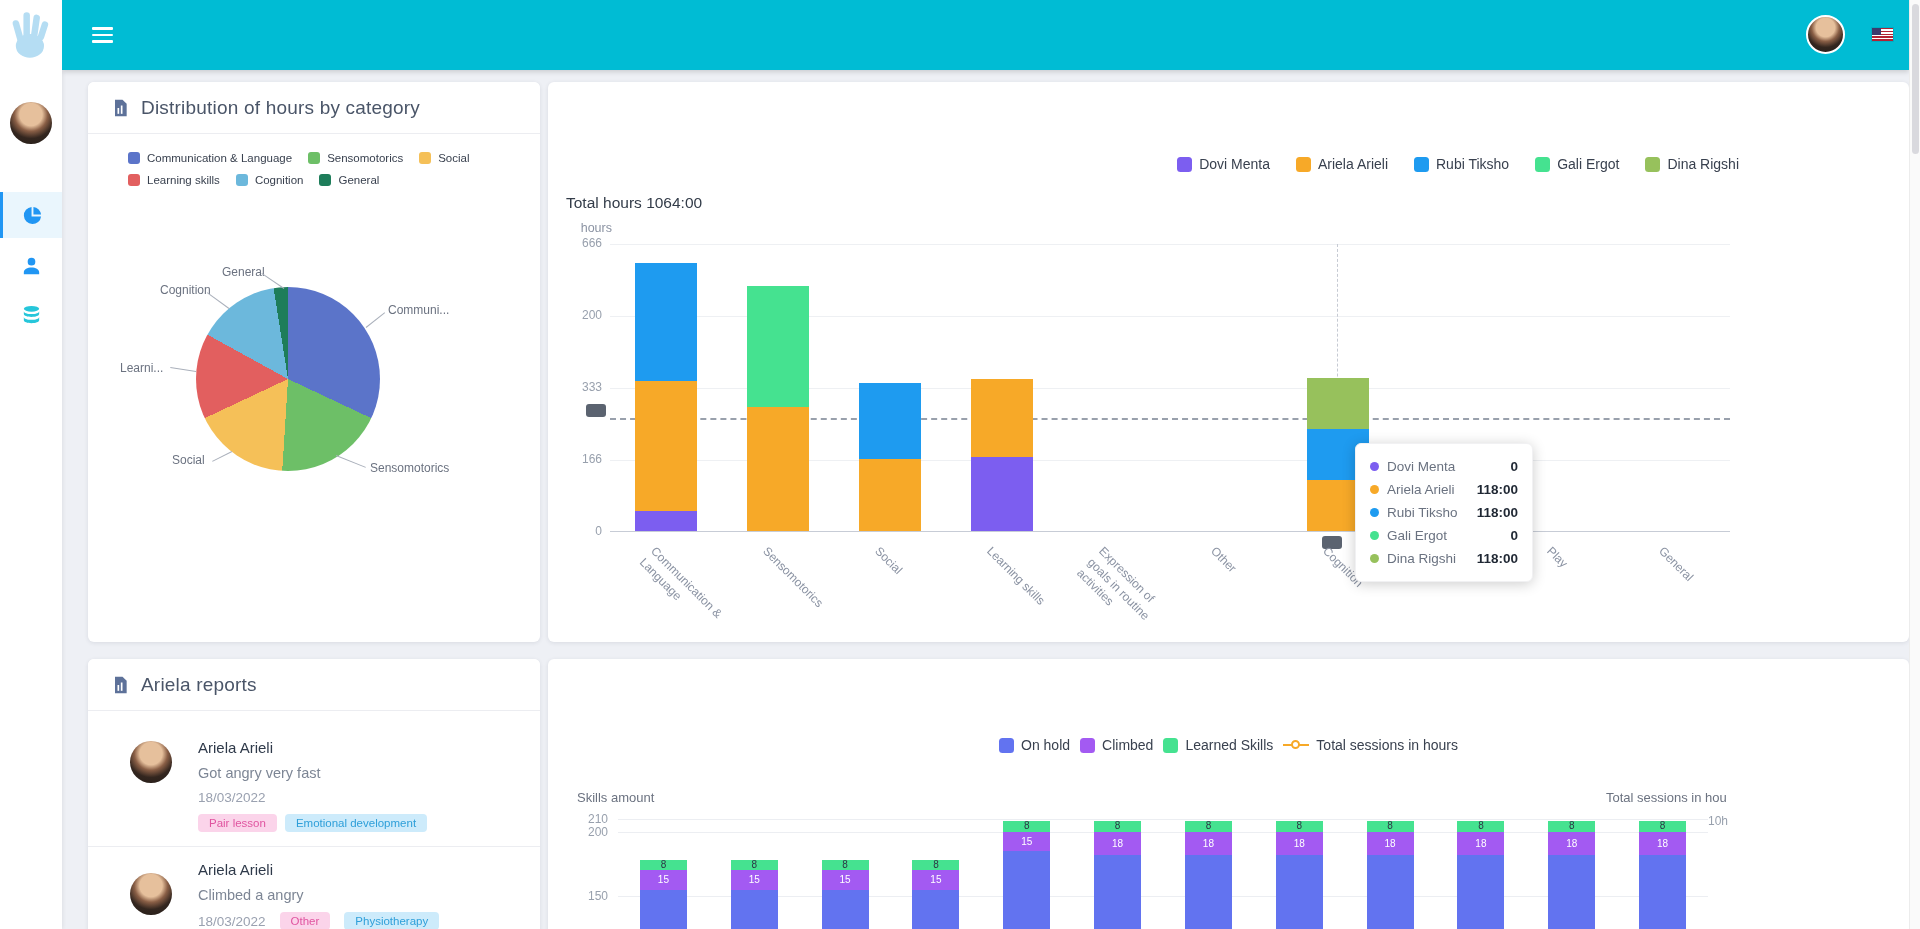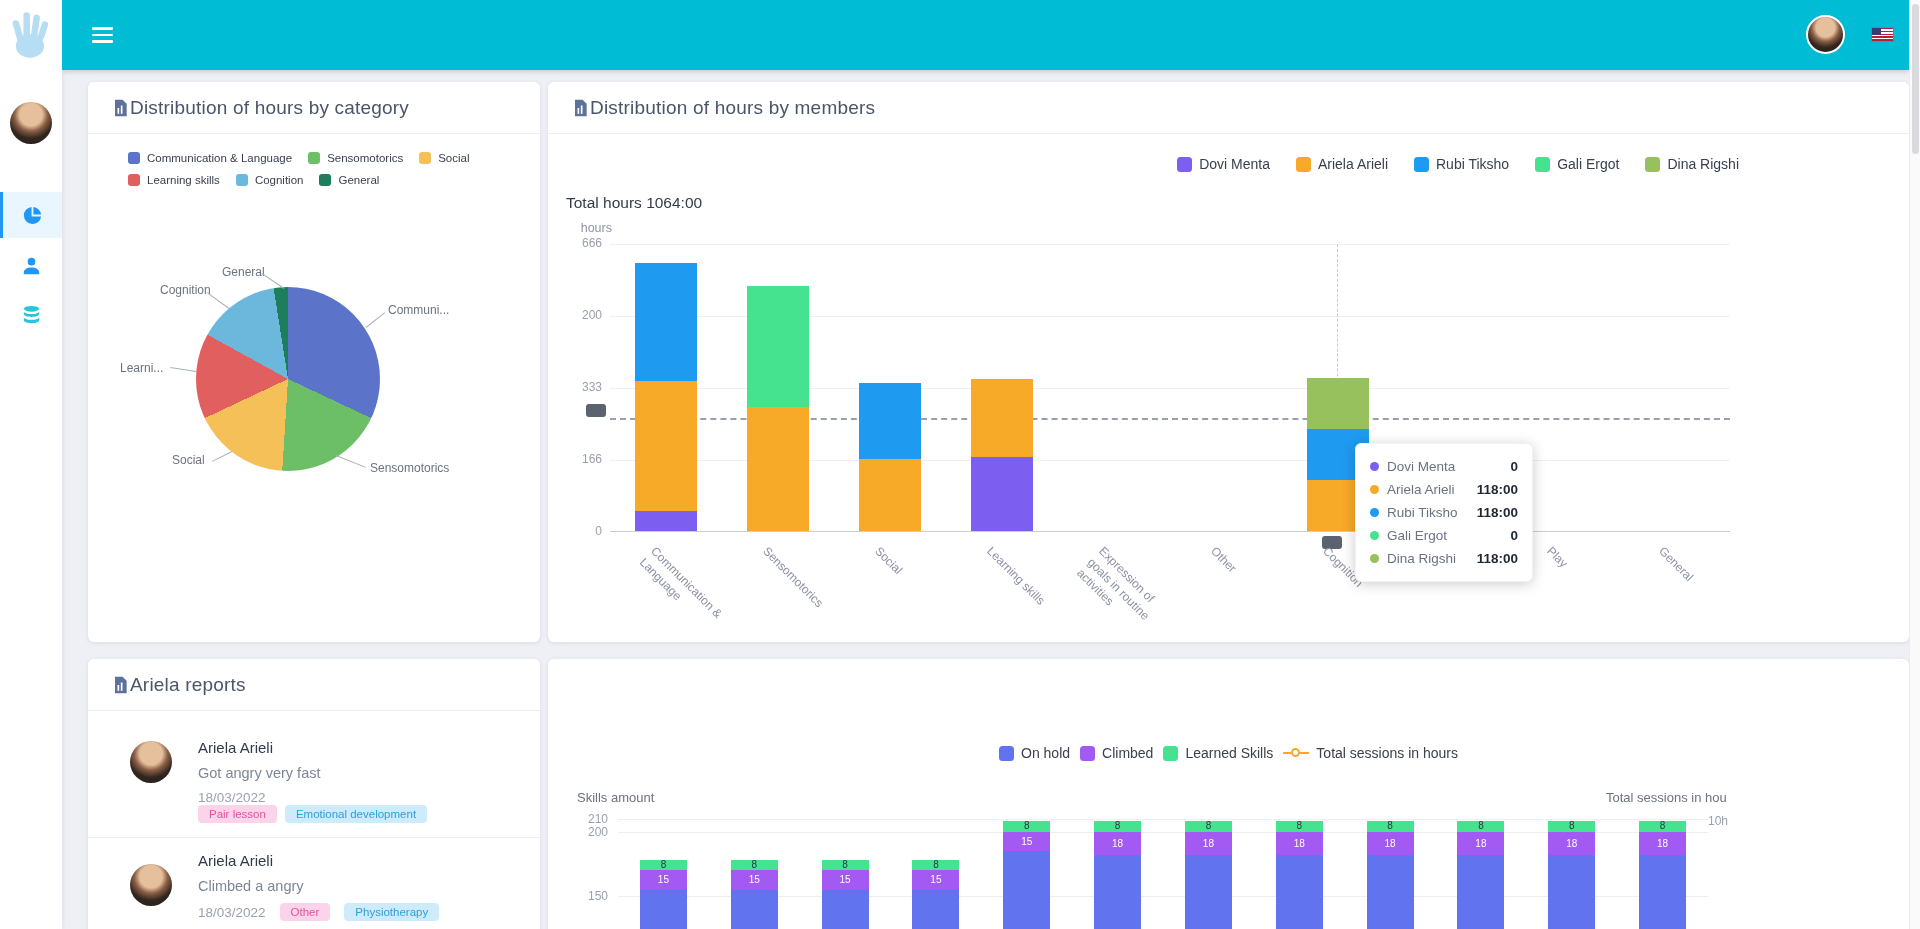--- a/index.html
+++ b/index.html
@@ -33,35 +33,35 @@
   .side-item svg { width:23px; height:23px; }
 
   
   .card { position:absolute; background:#fff; border-radius:6px; overflow:hidden;
           box-shadow:0 1px 4px rgba(25,35,60,.10); }
   #card-category { left:88px;  top:82px;  width:452px;  height:560px; }
   #card-members  { left:548px; top:82px;  width:1361px; height:560px; }
   #card-daily    { left:88px;  top:659px; width:452px;  height:560px; }
   #card-skills   { left:548px; top:659px; width:1361px; height:560px; }
   .card-header { position:absolute; left:0; top:0; right:0; height:52px; border-bottom:1px solid #ecedf1;
-                 display:flex; align-items:center; padding-left:22px; gap:0; background:#fff; z-index:2; }
+                 display:flex; align-items:center; padding-left:22px; gap:11px; background:#fff; z-index:2; }
   .card-title { font-size:19px; color:#4a5568; letter-spacing:.2px; }
 
   
   .lg-item { display:flex; align-items:center; gap:7px; cursor:pointer; }
   .lg-sq { border-radius:3px; flex:0 0 auto; }
   .lg-label { color:#39414f; }
   #cat-legend { position:absolute; left:40px; top:70px; width:345px; display:flex; flex-wrap:wrap;
                 column-gap:16px; row-gap:10px; }
   #cat-legend .lg-sq { width:12px; height:12px; }
   #cat-legend .lg-label { font-size:11.5px; }
   #members-legend { position:absolute; top:74px; right:170px; display:flex; gap:26px; }
   #members-legend .lg-sq, #skills-legend .lg-sq { width:15px; height:15px; border-radius:3.5px; }
   #members-legend .lg-label, #skills-legend .lg-label { font-size:14px; }
-  #skills-legend { position:absolute; top:78px; left:0; right:0; display:flex; gap:10px; justify-content:center;margin-top:8px; }
+  #skills-legend { position:absolute; top:78px; left:0; right:0; display:flex; gap:10px; justify-content:center; }
   .lg-line { width:26px; height:0; border-top:2.5px solid #f7a928; position:relative; }
   .lg-line span { position:absolute; left:8px; top:-6px; width:9px; height:9px; border-radius:50%;
                   background:#fff; border:2.5px solid #f7a928; }
 
   
   #pie-area { position:absolute; left:20px; top:175px; width:412px; height:310px; }
   #pie-circle { position:absolute; left:88px; top:30px; width:184px; height:184px; border-radius:50%; cursor:pointer; }
   .p-label { position:absolute; font-size:12px; color:#6b7280; white-space:nowrap; }
   .p-line { position:absolute; height:1px; background:#aab0bb; transform-origin:left center; }
 
@@ -88,21 +88,21 @@
 
   
   #reports-list { position:absolute; left:0; right:0; top:56px; }
   .report-item { position:relative; padding:24px 20px 14px 110px; border-bottom:1px solid #ecedf1; cursor:pointer; }
   .report-item:last-child { border-bottom:none; }
   .report-item.tight { padding-top:14px; }
   .report-avatar { position:absolute; left:42px; top:26px; width:42px; height:42px; }
   .report-name { font-size:15px; color:#2f3a4a; margin-bottom:9px; }
   .report-text { font-size:14.5px; color:#7d8695; margin-bottom:9px; }
   .report-date { font-size:13.5px; color:#9aa1b0; }
-  .report-tags { display:flex; gap:8px; margin-top:0; align-items:center; }
+  .report-tags { display:flex; gap:8px; margin-top:9px; align-items:center; }
   .report-meta { display:flex; gap:14px; margin-top:0; align-items:center; }
   .pill { font-size:11.5px; padding:3px 11px; border-radius:4px; white-space:nowrap; }
   .pill.pink { background:#fbd4ea; color:#e054a0; }
   .pill.blue { background:#cdebfb; color:#2e9fd9; }
 
   
   #skills-chart { position:absolute; inset:0; }
   .s-grid { position:absolute; left:70px; width:1090px; height:1px; background:#eceef2; }
   .sk-seg { position:absolute; cursor:pointer; }
   .sk-lab { position:absolute; font-size:10px; text-align:center; }
@@ -208,28 +208,20 @@
       <div class="p-label" style="left: 12px; top: 104px;">Learni...</div>
       <div class="p-line" style="left: 88px; top: 114px; width: 26.3059px; transform: rotate(-171.254deg);"></div>
       <div class="p-label" style="left: 52px; top: 26px;">Cognition</div>
       <div class="p-line" style="left: 121px; top: 51px; width: 27.2029px; transform: rotate(-143.973deg);"></div>
       <div class="p-label" style="left: 114px; top: 8px;">General</div>
       <div class="p-line" style="left: 176px; top: 31px; width: 26.6271px; transform: rotate(-145.713deg);"></div>
     </div>
 </div>
 
 <div class="card" id="card-members">
-  <div class="card-header">
-    <svg viewBox="0 0 24 24" style="width:20px;height:20px">
-      <path fill="#5d7199" d="M6 2h9l5 5v15H6z"></path>
-        <rect x="9" y="12" width="2" height="7" fill="#fff"></rect>
-        <rect x="13" y="9" width="2" height="10" fill="#fff"></rect>
-    </svg>
-    <span class="card-title">Distribution of hours by members</span>
-  </div>
   <div id="members-legend">
       <div class="lg-item">
         <div class="lg-sq" style="background: rgb(124, 94, 240);"></div>
         <div class="lg-label">Dovi Menta</div>
       </div>
       <div class="lg-item">
         <div class="lg-sq" style="background: rgb(247, 169, 40);"></div>
         <div class="lg-label">Ariela Arieli</div>
       </div>
       <div class="lg-item">

